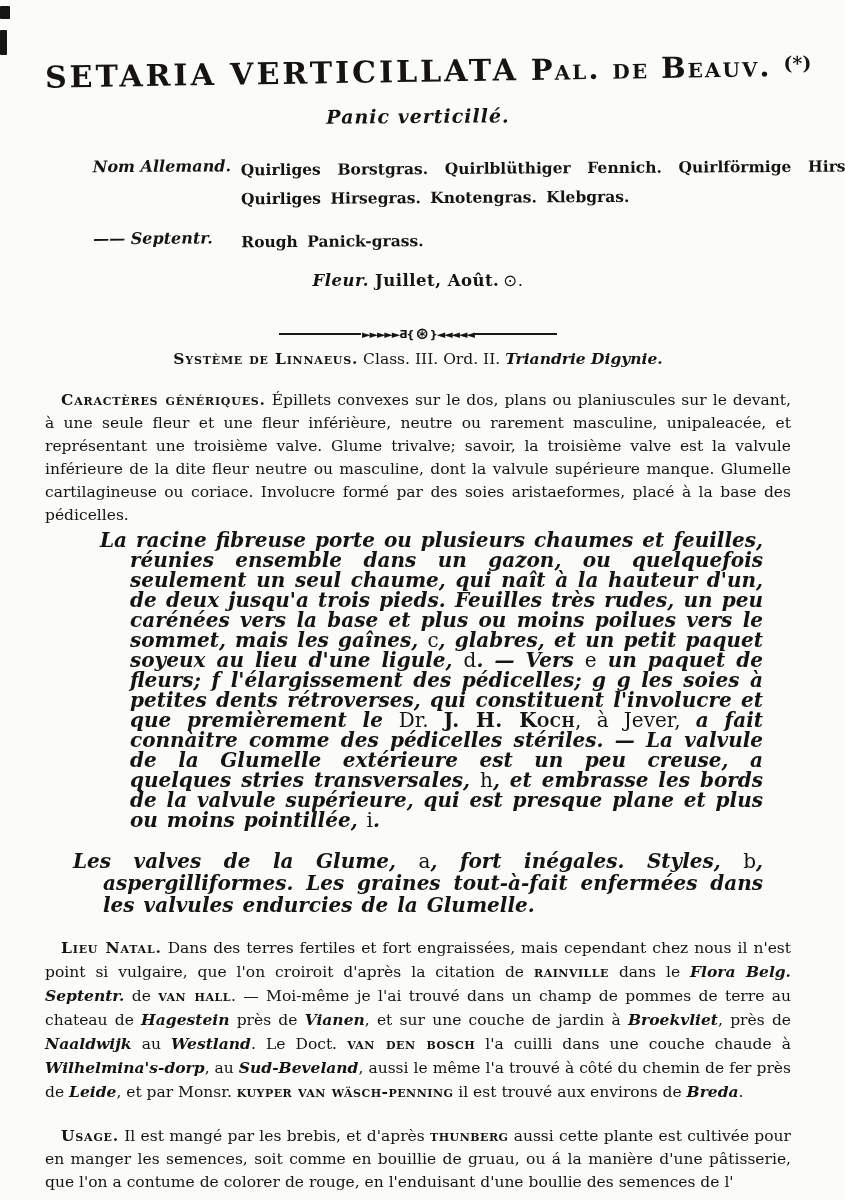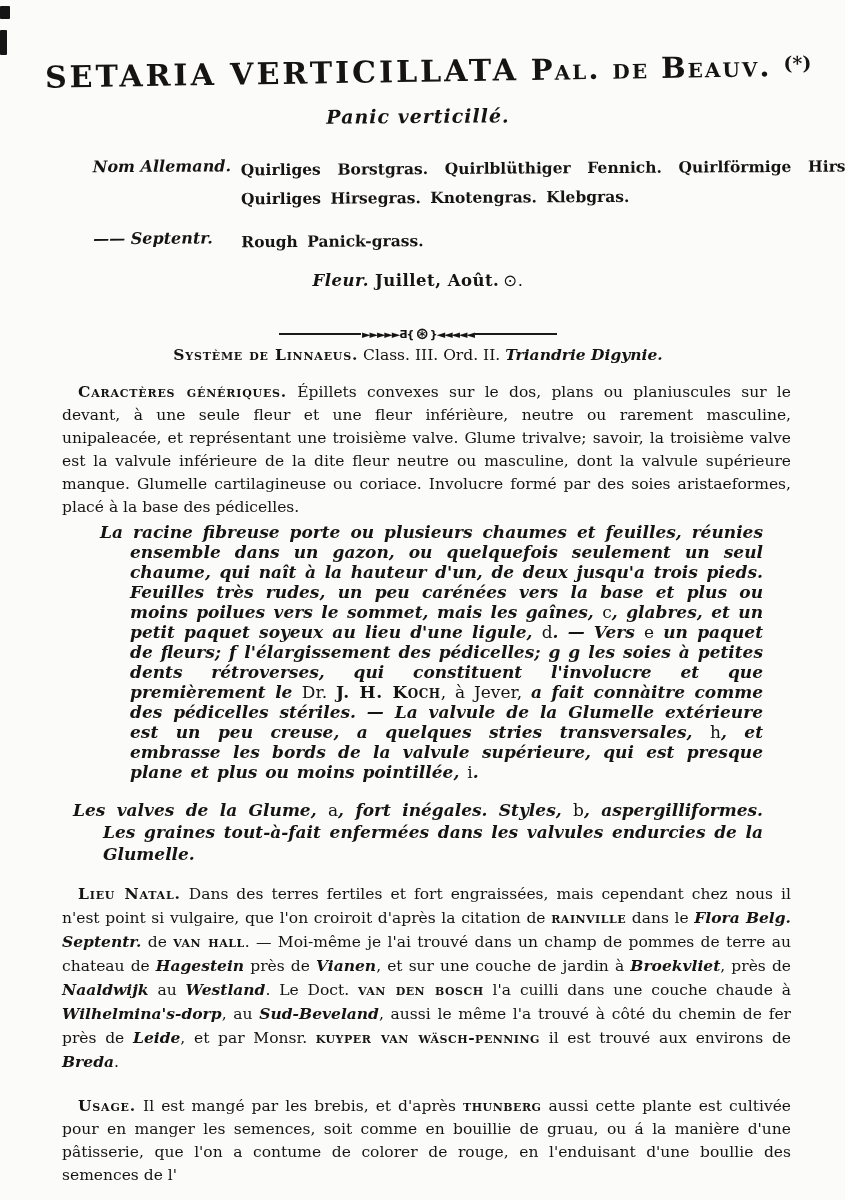--- a/index.html
+++ b/index.html
@@ -80,34 +80,34 @@
     padding:0 1px;font-weight:bold;
   }
   .dcenter{font-size:16px;vertical-align:-2px;padding:0 1px;}
 
   .para{
     font-size:15.5px;
     line-height:23px;
     text-align:justify;
     margin:0;
   }
-  .indent{text-indent:16px;margin-left:17px;}
+  .indent{text-indent:16px;}
   .systeme{margin-top:36px;text-align:justify;text-align-last:center;}
-  .centerline{margin-top:2px;text-align:center;font-size:15.5px;line-height:17px;}
+  .centerline{margin-top:2px;text-align:center;font-size:15.5px;line-height:25px;}
   .mt14{margin-top:14px;}
   .mt12{margin-top:12px;}
   .mt16{margin-top:16px;}
   .mt20{margin-top:20px;}
 
   .para-italic{
     margin-left:55px;
     margin-right:28px;
     padding-left:30px;
     text-indent:-30px;
-    font-size:17px;
+    font-size:20px;
     line-height:20px;
     text-align:justify;
     font-weight:bold;
     font-style:italic;
     word-spacing:2px;
   }
   .pi1{margin-top:3px;}
   .pi2{margin-top:12px;line-height:22px;margin-left:28px;}
 
   .run-r{font-style:normal;font-weight:normal;}

